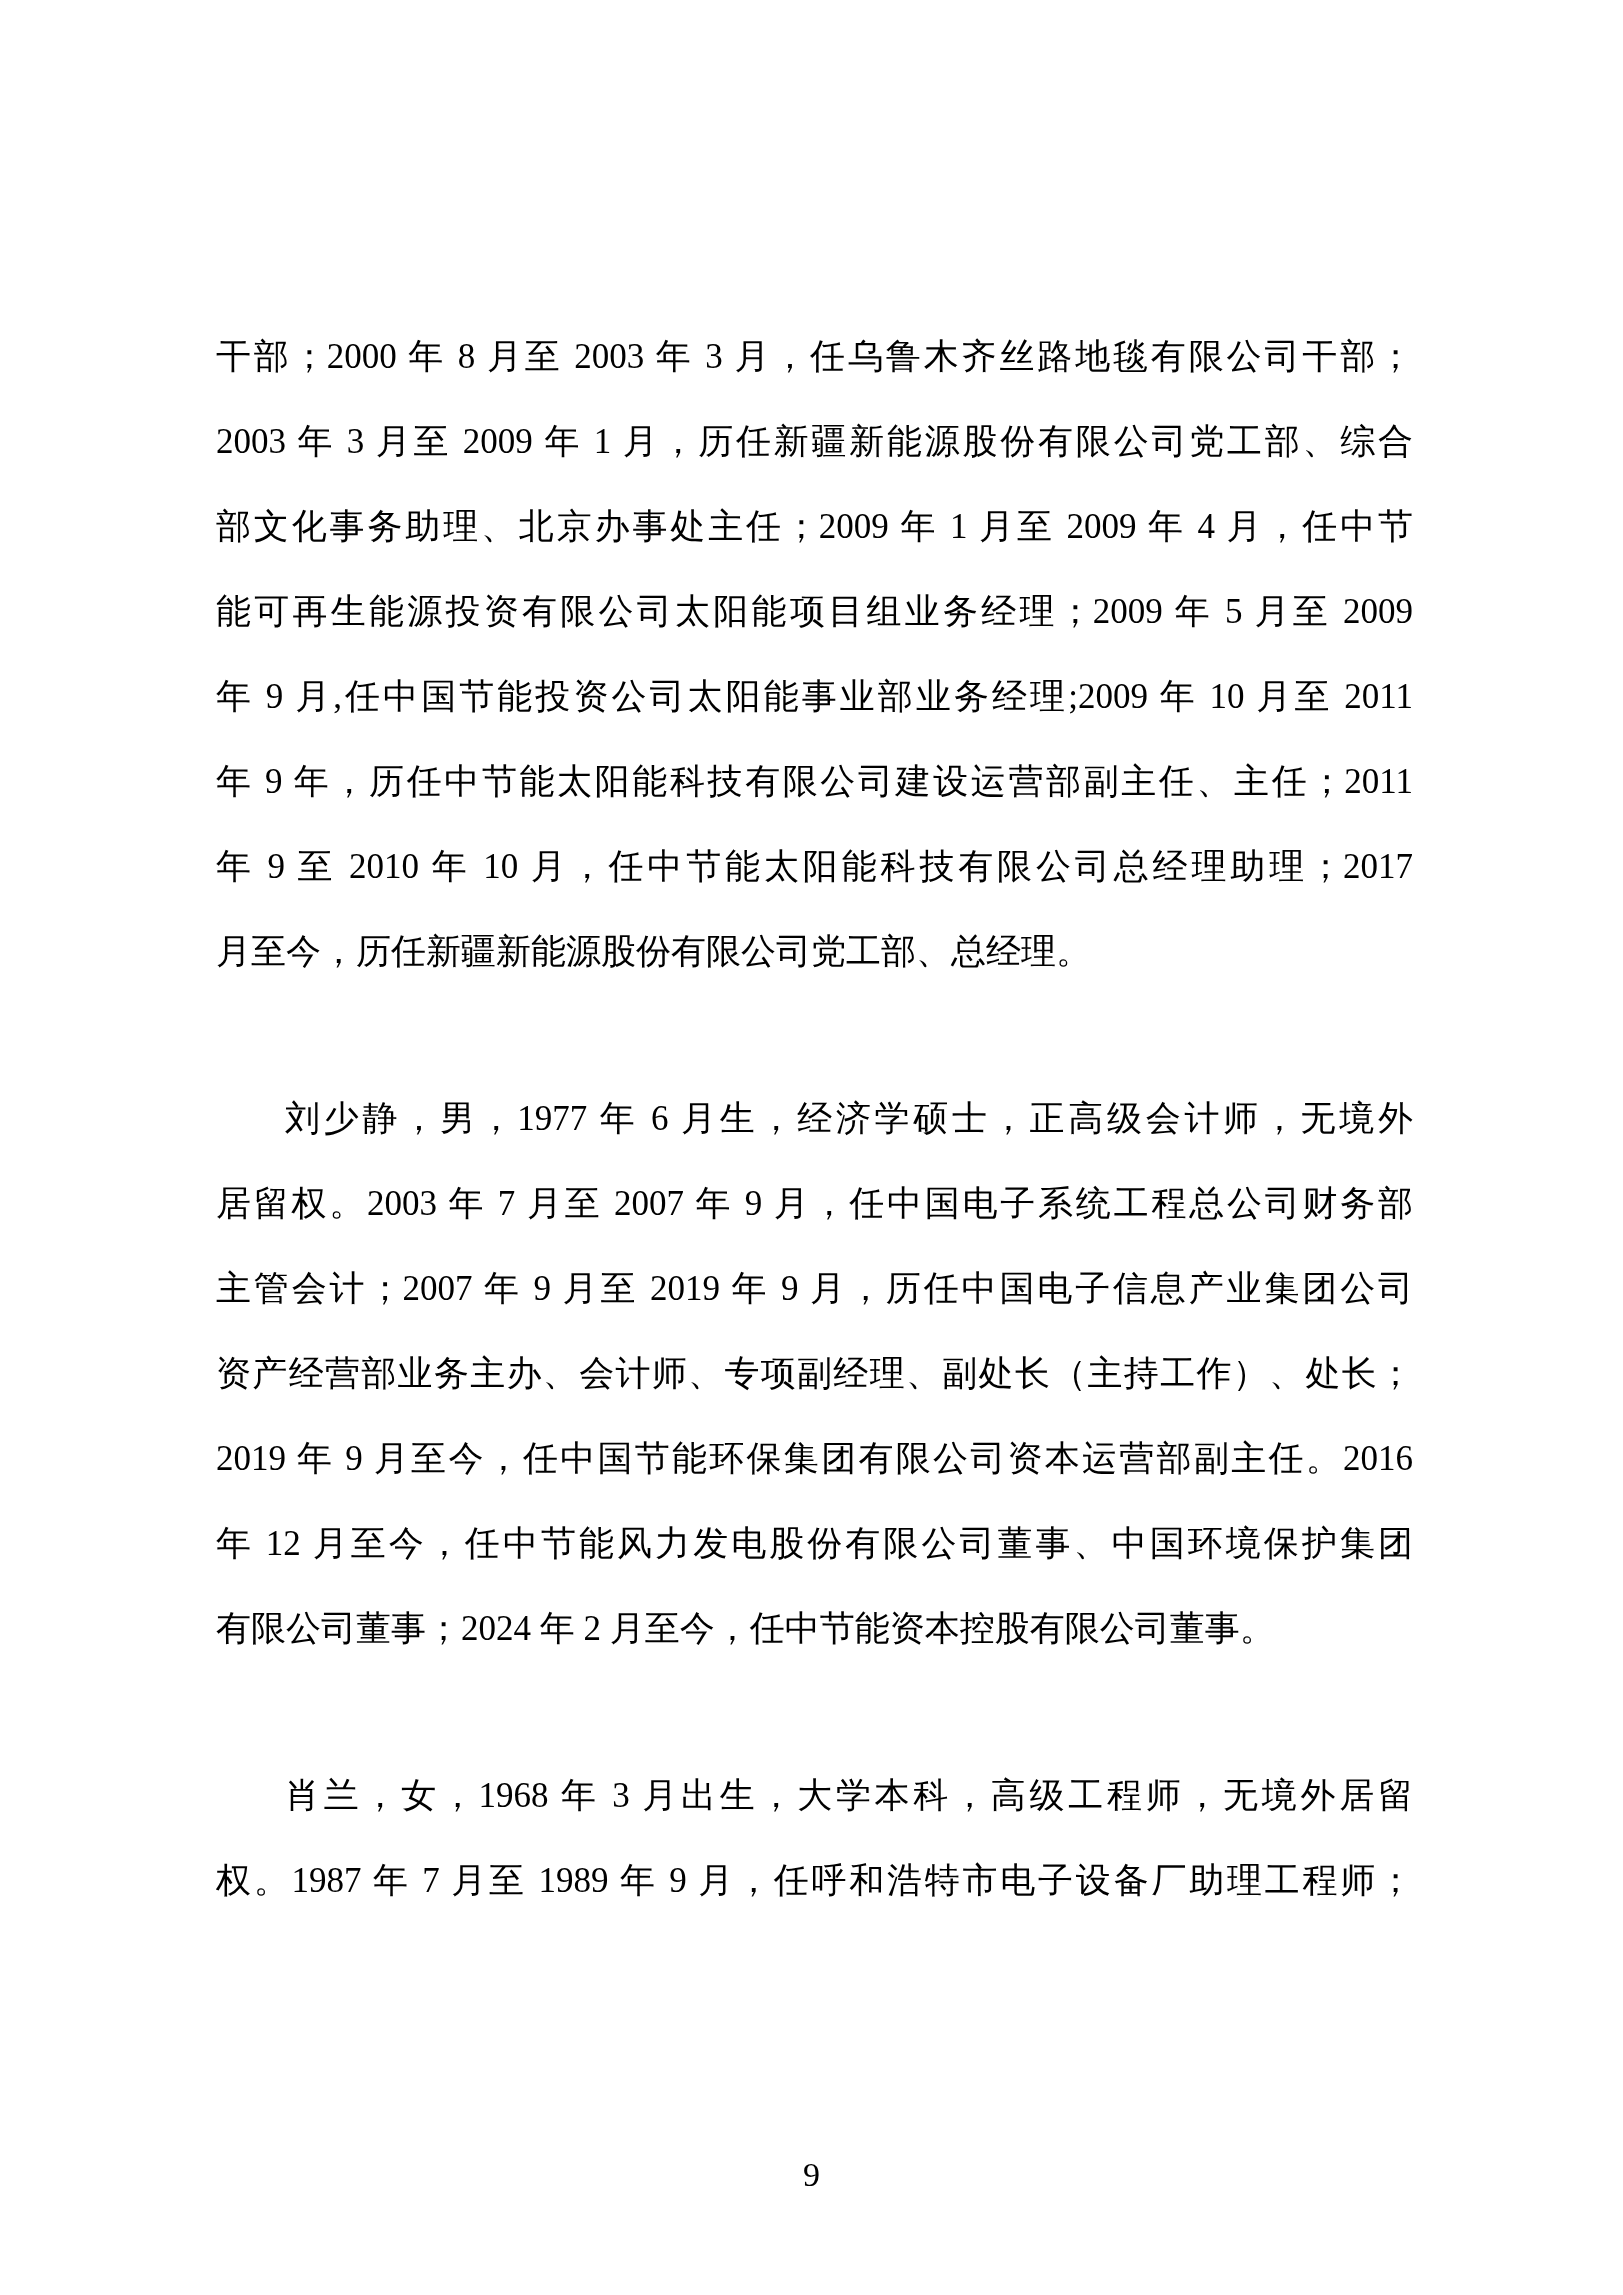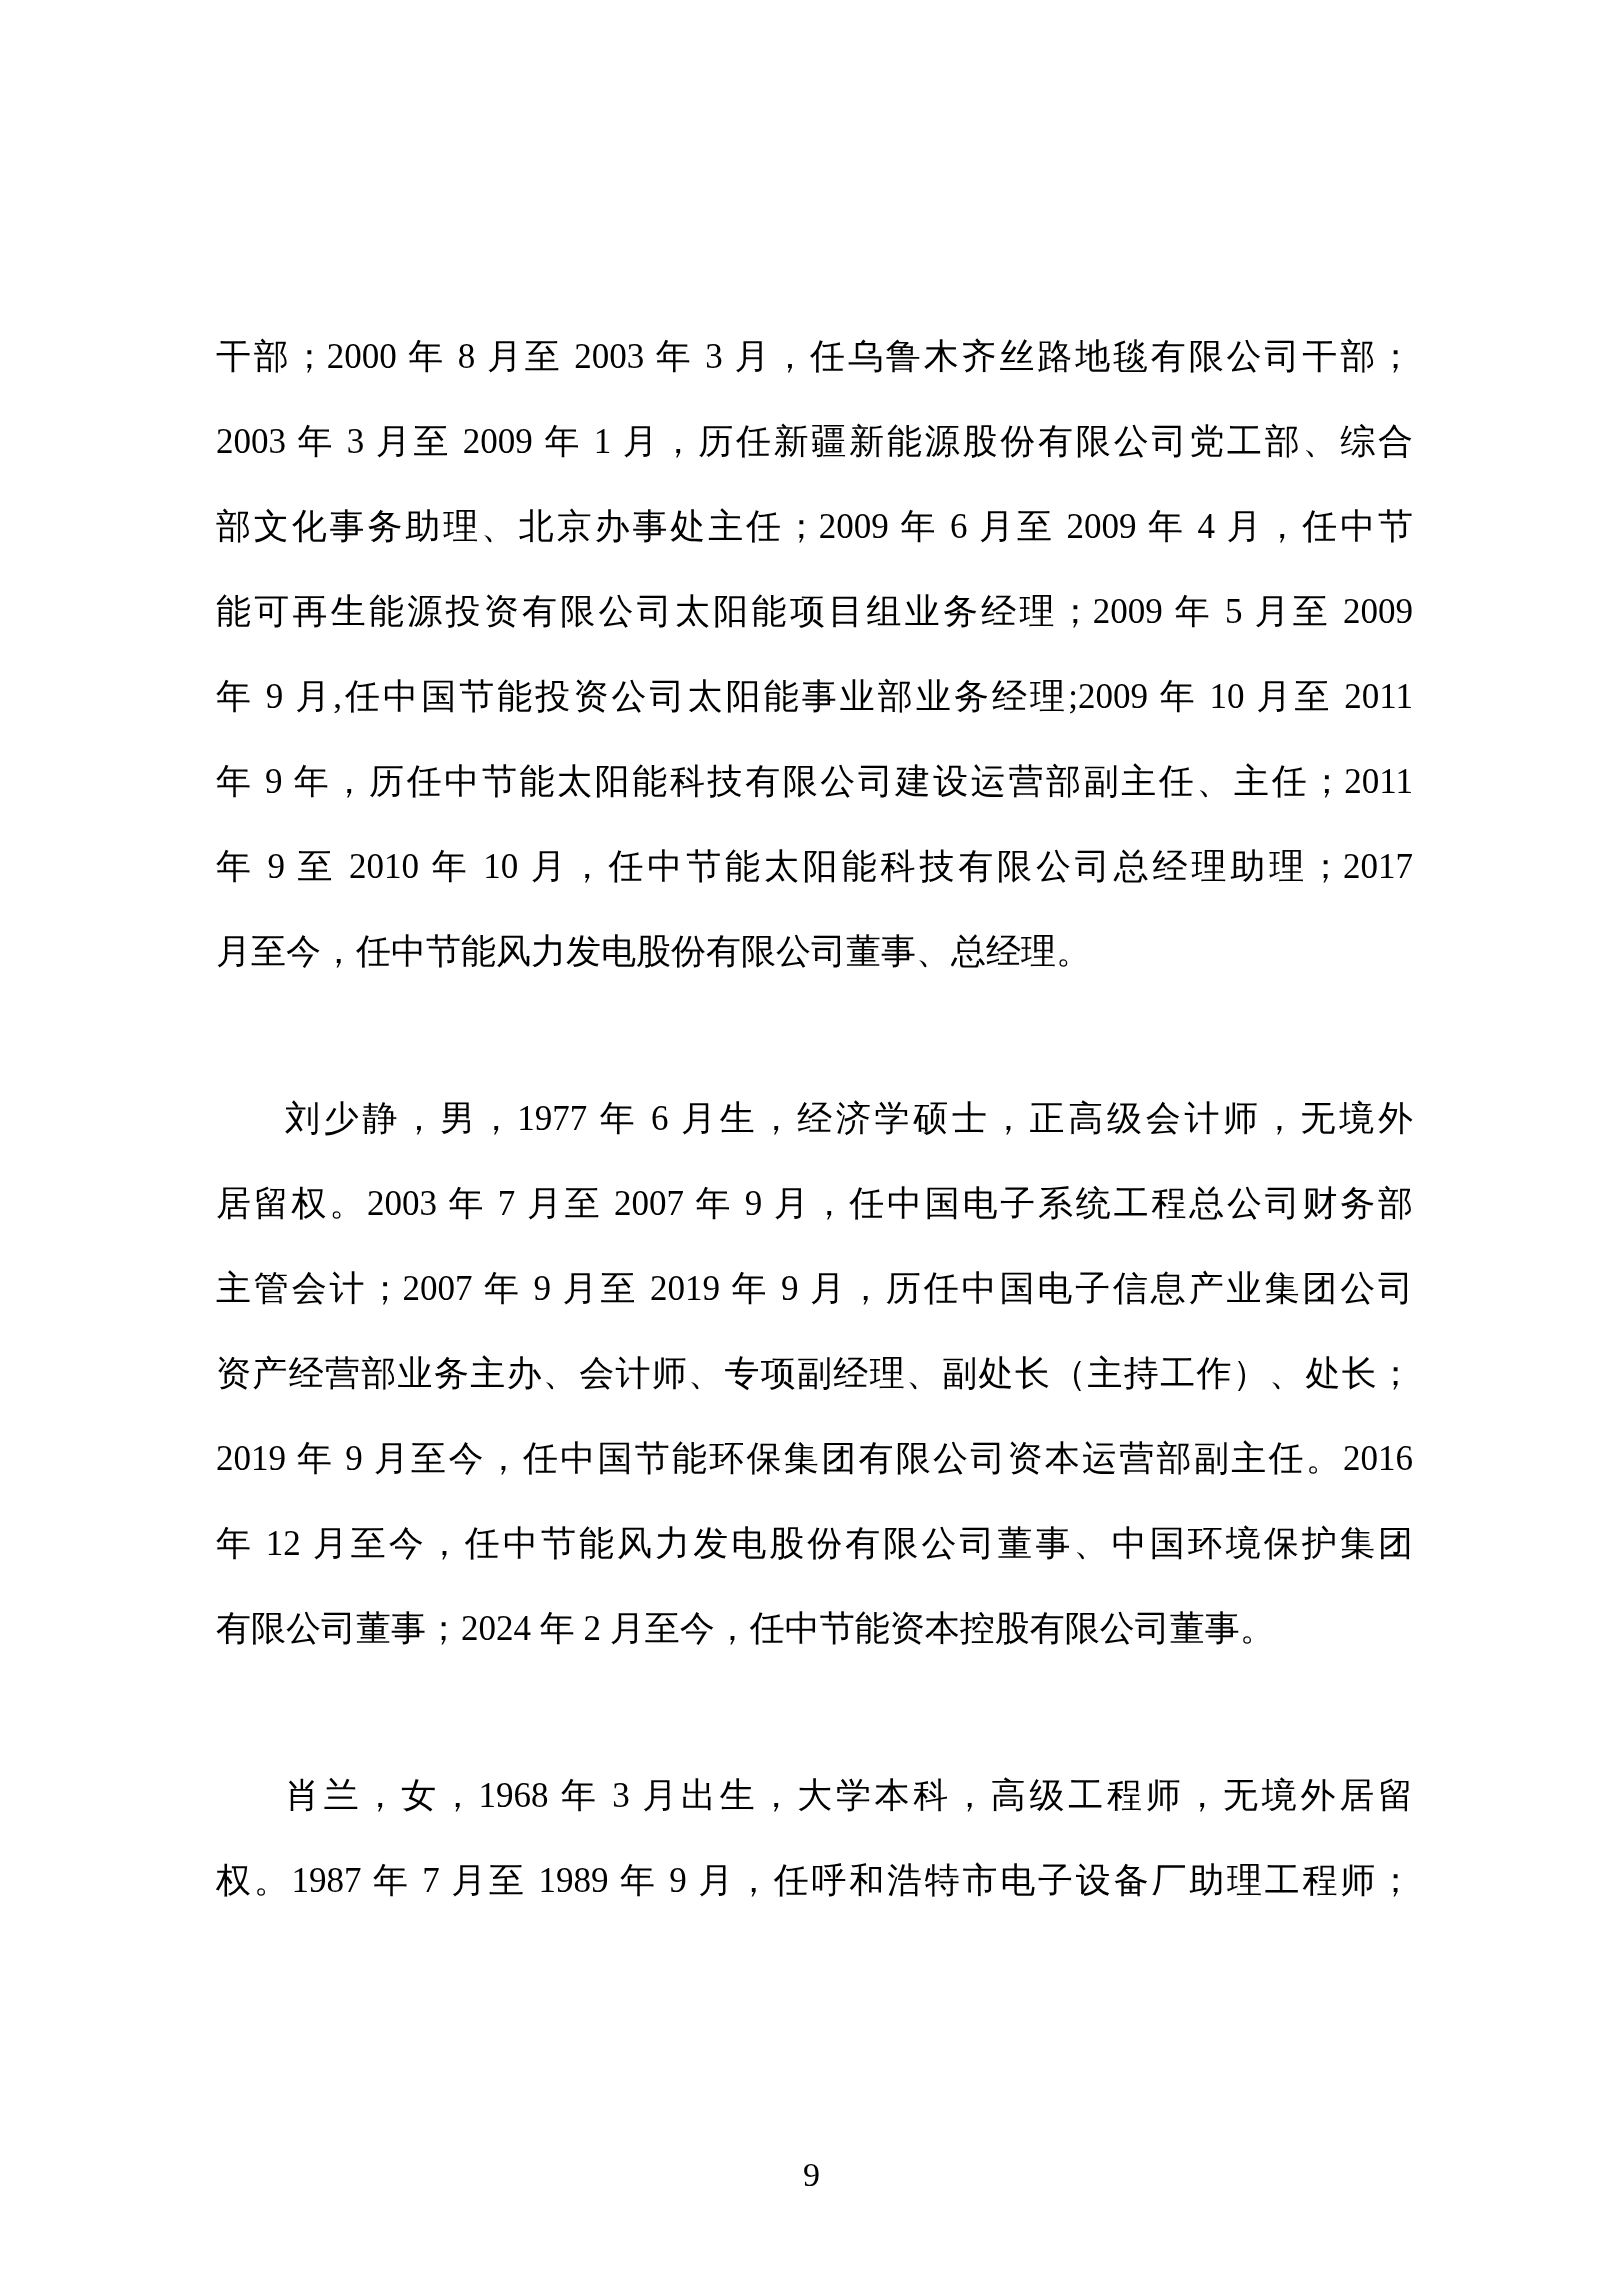--- a/index.html
+++ b/index.html
@@ -63,26 +63,26 @@
   }
 </style>
 </head>
 <body>
 
 <div class="page">
   <div class="content" id="content">
       <div class="paragraph">
         <div class="line">干部；2000 年 8 月至 2003 年 3 月，任乌鲁木齐丝路地毯有限公司干部；</div>
         <div class="line">2003 年 3 月至 2009 年 1 月，历任新疆新能源股份有限公司党工部、综合</div>
-        <div class="line">部文化事务助理、北京办事处主任；2009 年 6 月至 2009 年 4 月，任中节</div>
+        <div class="line">部文化事务助理、北京办事处主任；2009 年 1 月至 2009 年 4 月，任中节</div>
         <div class="line">能可再生能源投资有限公司太阳能项目组业务经理；2009 年 5 月至 2009</div>
         <div class="line">年 9 月,任中国节能投资公司太阳能事业部业务经理;2009 年 10 月至 2011</div>
         <div class="line">年 9 年，历任中节能太阳能科技有限公司建设运营部副主任、主任；2011</div>
         <div class="line">年 9 至 2010 年 10 月，任中节能太阳能科技有限公司总经理助理；2017</div>
-        <div class="line para-end">月至今，任中节能风力发电股份有限公司董事、总经理。</div>
+        <div class="line para-end">月至今，历任新疆新能源股份有限公司党工部、总经理。</div>
       </div>
       <div class="paragraph">
         <div class="line indent"><span class="person-name">刘少静</span>，男，1977 年 6 月生，经济学硕士，正高级会计师，无境外</div>
         <div class="line">居留权。2003 年 7 月至 2007 年 9 月，任中国电子系统工程总公司财务部</div>
         <div class="line">主管会计；2007 年 9 月至 2019 年 9 月，历任中国电子信息产业集团公司</div>
         <div class="line">资产经营部业务主办、会计师、专项副经理、副处长（主持工作）、处长；</div>
         <div class="line">2019 年 9 月至今，任中国节能环保集团有限公司资本运营部副主任。2016</div>
         <div class="line">年 12 月至今，任中节能风力发电股份有限公司董事、中国环境保护集团</div>
         <div class="line para-end">有限公司董事；2024 年 2 月至今，任中节能资本控股有限公司董事。</div>
       </div>

